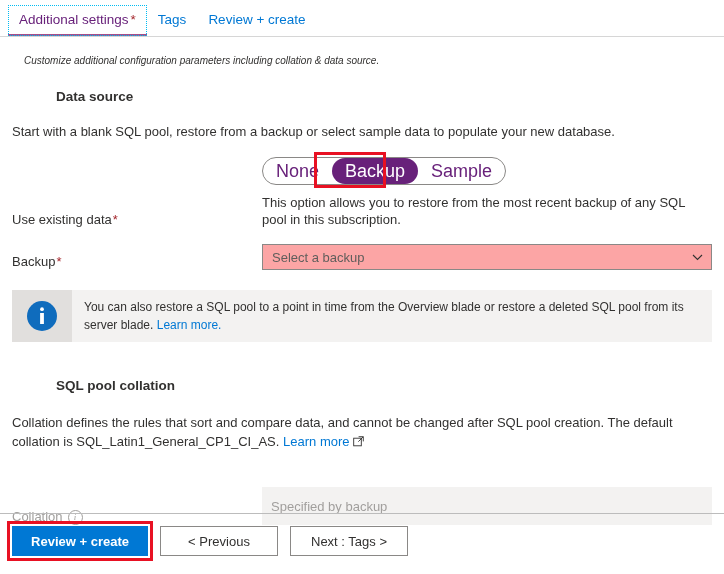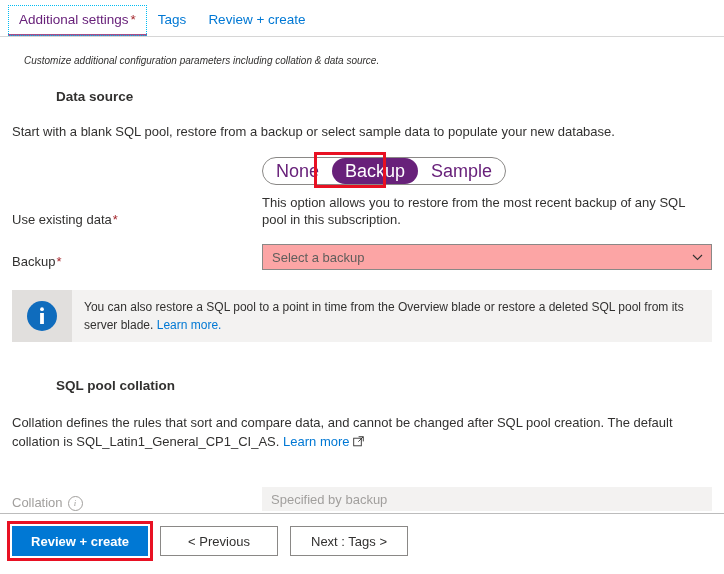--- a/index.html
+++ b/index.html
@@ -167,21 +167,21 @@
   }
   .chev {
     width: 11px;
     height: 11px;
     flex: 0 0 11px;
   }
   .chev svg { display: block; }
 
   
   .field-disabled {
-    height: 24px;
+    height: 38px;
     background: #f3f2f1;
     display: flex;
     align-items: center;
     padding: 0 9px;
     box-sizing: border-box;
     width: 100%;
   }
   .field-disabled span {
     font-size: 13px;
     color: #a19f9d;

